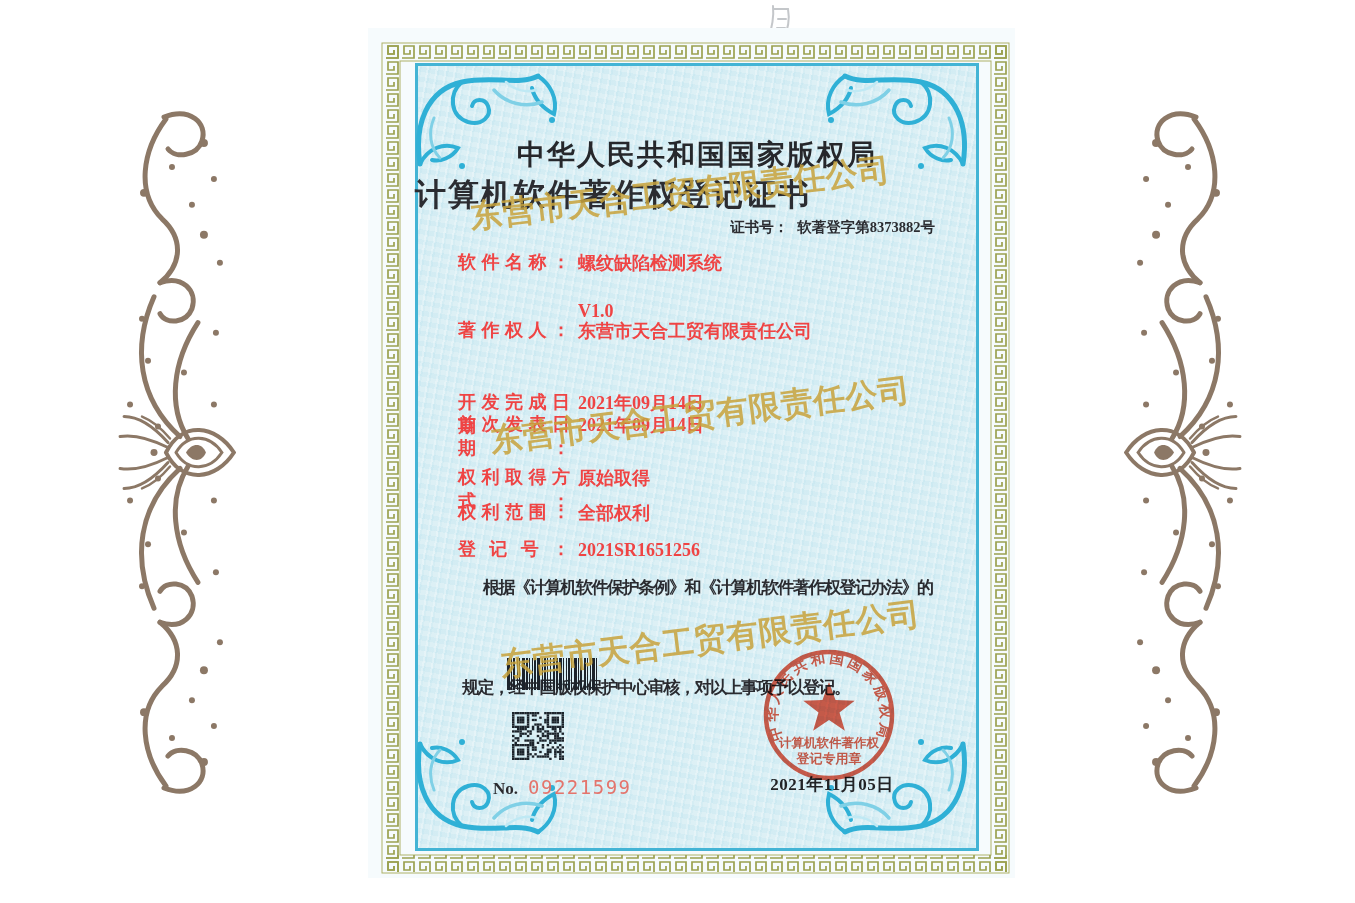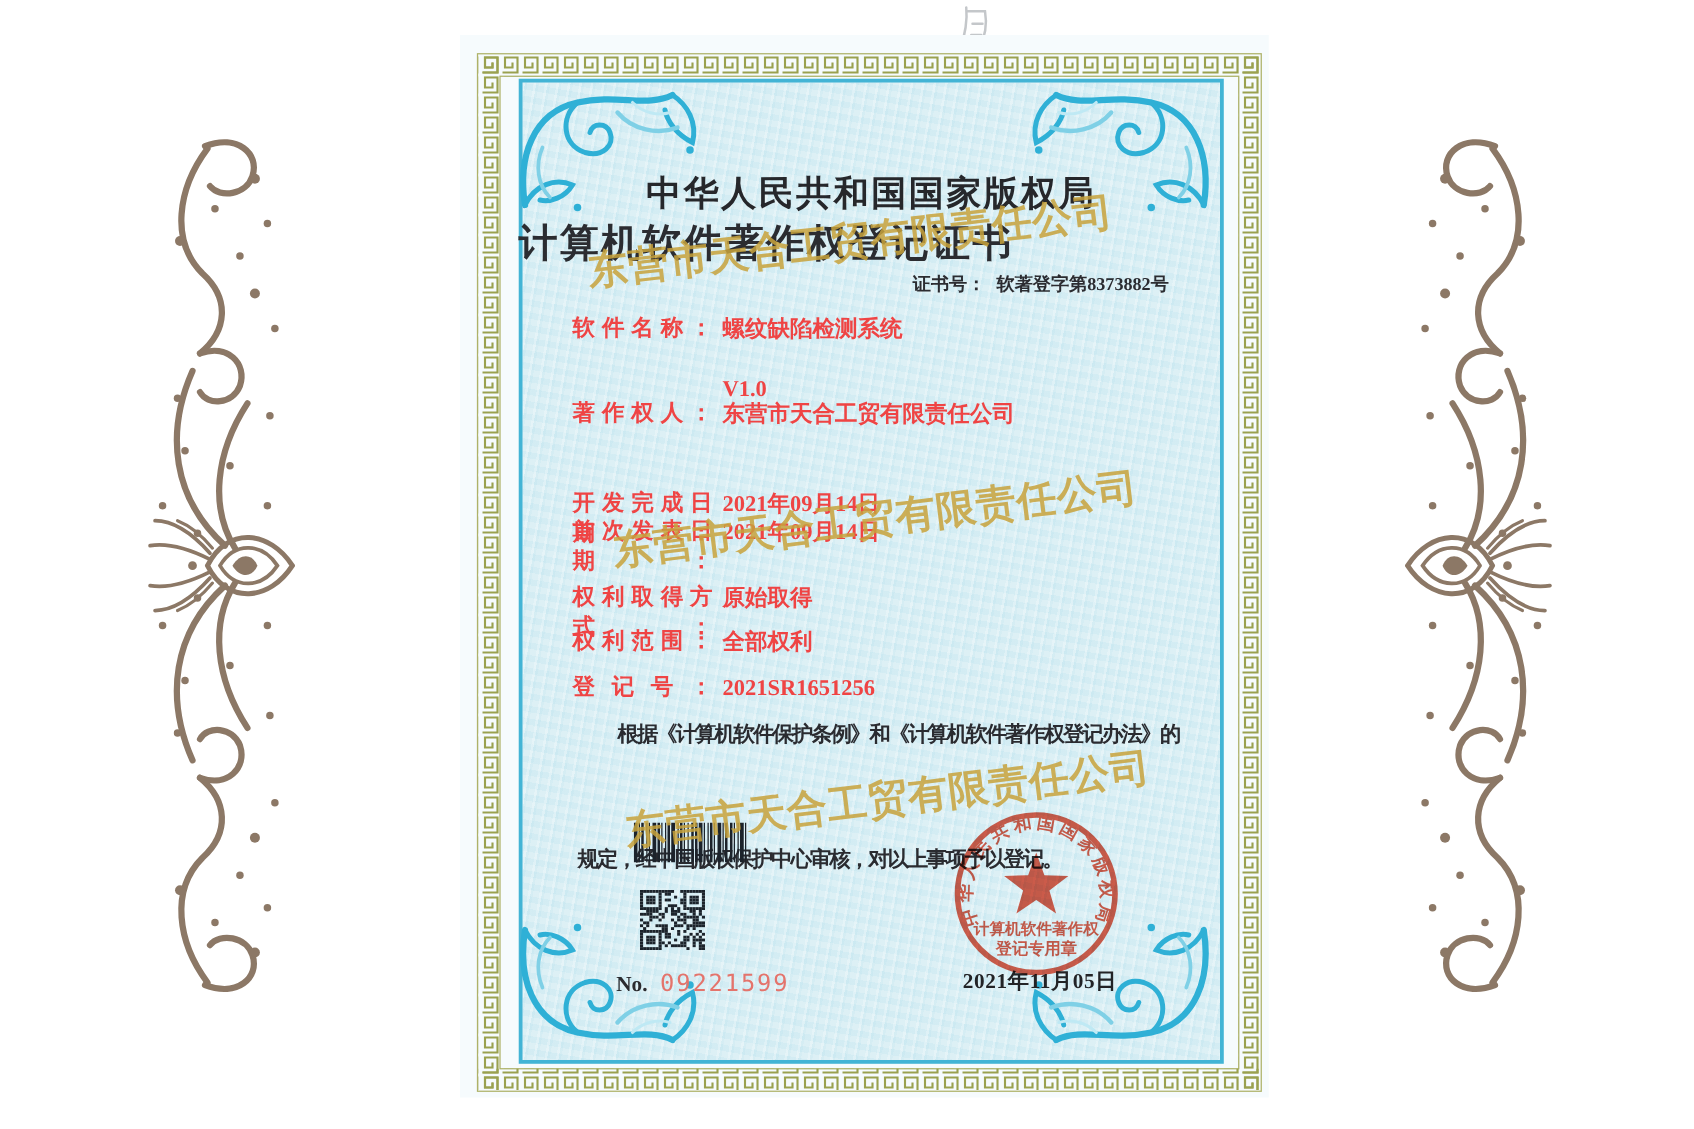--- a/index.html
+++ b/index.html
@@ -42,21 +42,21 @@
   .certno .lbl { margin-right:9px; }
 
   .frow { position:absolute; left:90px; display:flex; align-items:flex-start;
     font-size:18px; font-weight:bold; color:#ef4444; z-index:3; line-height:24px; }
   .flabel { flex:none; width:112px; text-align:justify; text-align-last:justify;
     text-justify:inter-character; }
   .fvalue { margin-left:8px; display:flex; flex-direction:column; line-height:26px; white-space:nowrap;gap:22px; }
 
   .statement { position:absolute; font-size:17px; font-weight:bold; color:#2a2b30;
     letter-spacing:-1.5px; white-space:nowrap; z-index:3; }
-  .statement.l1 { left:126px; top:548px;font-family:Liberation Mono, monospace; }
+  .statement.l1 { left:115px; top:548px;font-family:Liberation Mono, monospace; }
   .statement.l2 { left:94px;  top:600px;margin-top:48px; }
 
   .barcode { position:absolute; left:139px; top:630px; width:94px; height:32px; z-index:3; }
   .qr { position:absolute; left:144px; top:684px; width:52px; height:48px; z-index:3; }
 
   .serial { position:absolute; left:125px; top:748px; z-index:3; white-space:nowrap; }
   .serial .no { font-size:17px; font-weight:bold; color:#2b2b2f; }
   .serial .digits { font-size:19px; color:#e4746c; font-family:"DejaVu Sans Mono",monospace;
     letter-spacing:1.5px; margin-left:10px; }
 

